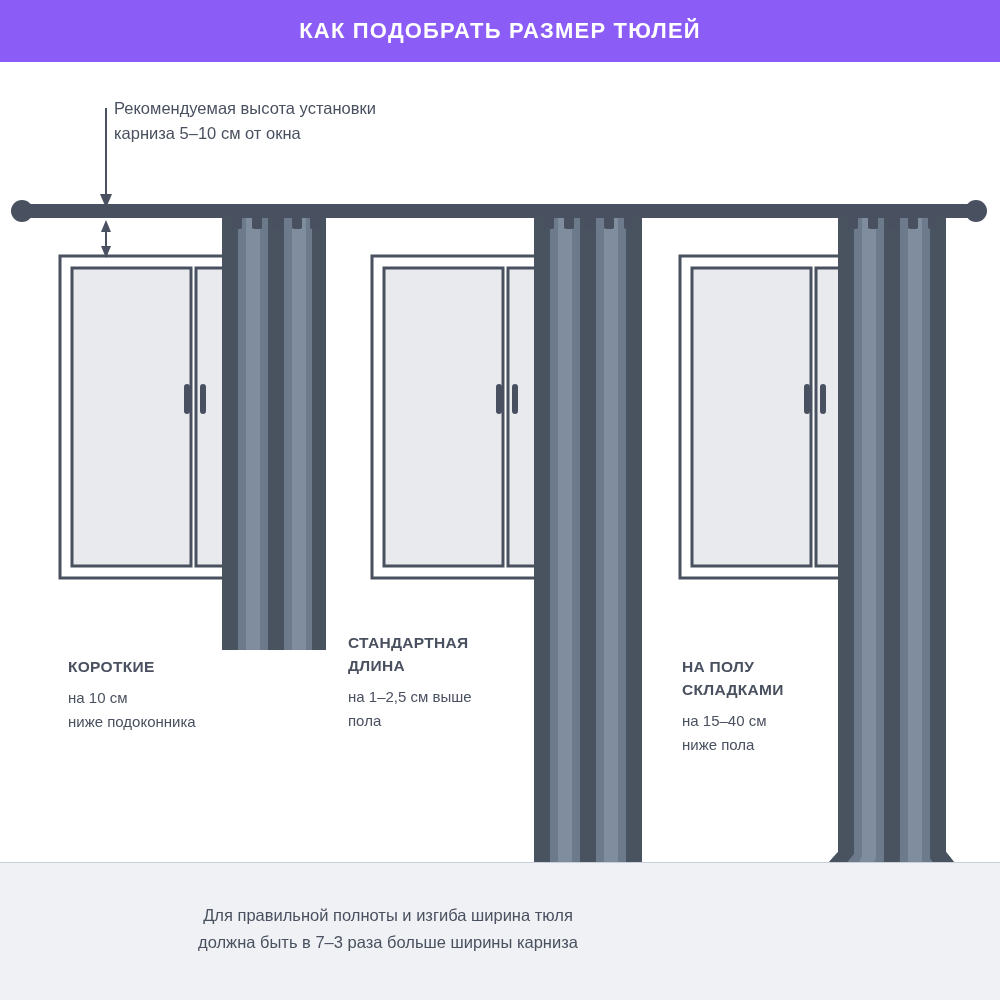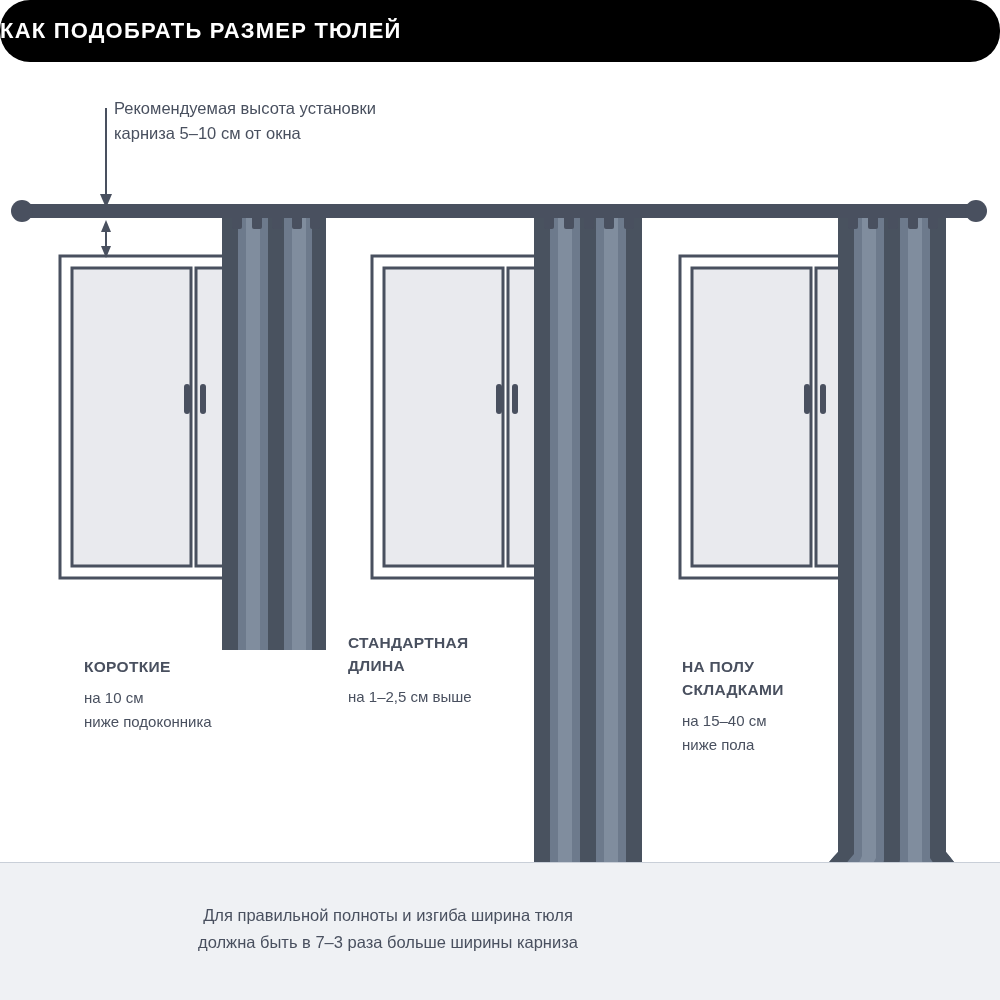--- a/index.html
+++ b/index.html
@@ -18,25 +18,24 @@
     overflow: hidden;
     background: #ffffff;
   }
 
   
   .header-bar {
     position: absolute;
     left: 0; top: 0;
     width: 1000px;
     height: 62px;
-    background: #000000;
+    background: #8b5cf6;
     display: flex;
     align-items: center;
-    justify-content: flex-start;
-    border-radius: 30px;
+    justify-content: center;
   }
   .header-title {
     color: #ffffff;
     font-size: 22px;
     font-weight: bold;
     letter-spacing: 1.2px;
     text-transform: uppercase;
     white-space: nowrap;
   }
 
@@ -71,21 +70,21 @@
     font-weight: bold;
     line-height: 23px;
     letter-spacing: 0.3px;
     text-transform: uppercase;
     margin-bottom: 8px;
   }
   .caption .desc {
     font-size: 15px;
     line-height: 24px;
   }
-  #cap-0 { left: 68px;  top: 655px; width: 220px; margin-left: 16px; }
+  #cap-0 { left: 68px;  top: 655px; width: 220px; }
   #cap-1 { left: 348px; top: 631px; width: 220px; }
   #cap-2 { left: 682px; top: 655px; width: 220px; }
 
   
   .footer-bar {
     position: absolute;
     left: 0;
     top: 862px;
     width: 1000px;
     height: 138px;
@@ -219,20 +218,21 @@
     </div>
   </div>
 
   <div class="caption" id="cap-1">
     <div class="title">
       <div>СТАНДАРТНАЯ</div>
       <div>ДЛИНА</div>
     </div>
     <div class="desc">
       <div>на 1–2,5 см выше</div>
+      <div>пола</div>
     </div>
   </div>
 
   <div class="caption" id="cap-2">
     <div class="title">
       <div>НА ПОЛУ</div>
       <div>СКЛАДКАМИ</div>
     </div>
     <div class="desc">
       <div>на 15–40 см</div>

